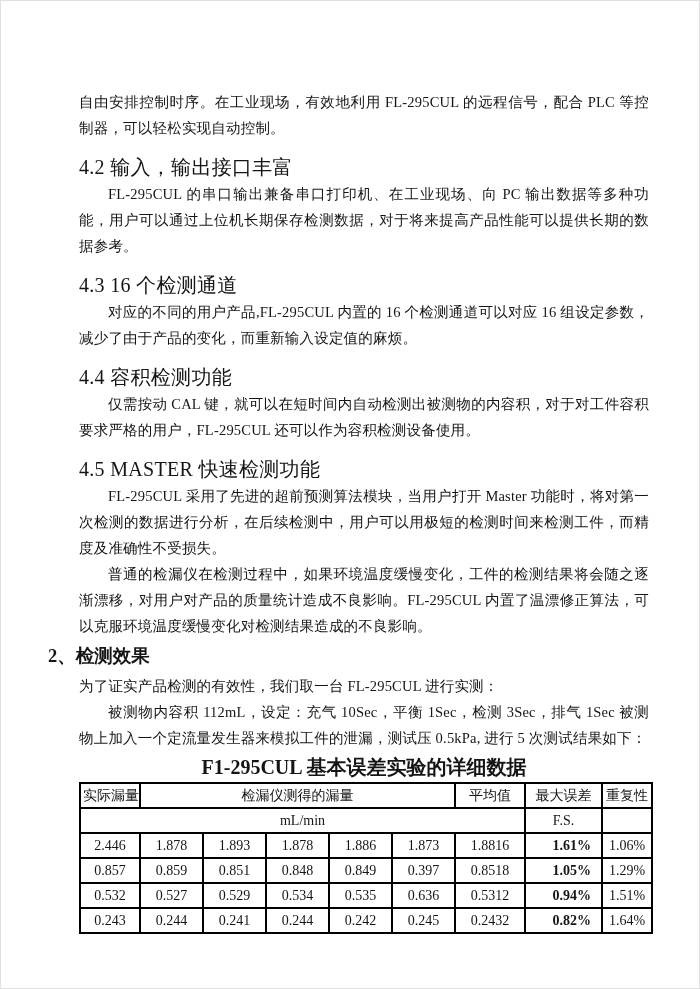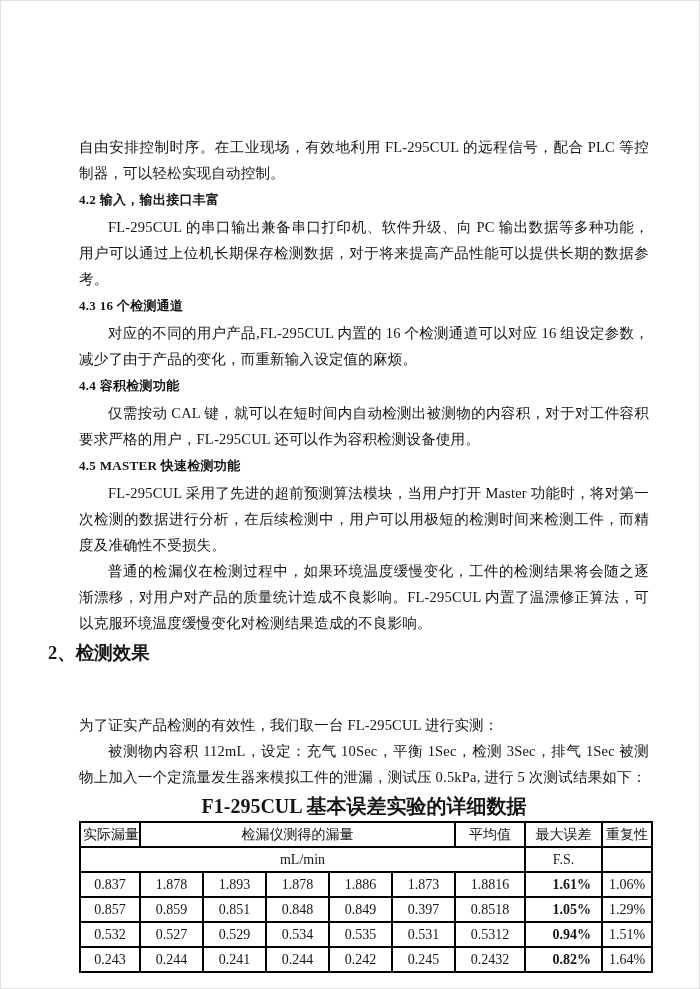--- a/index.html
+++ b/index.html
@@ -23,25 +23,25 @@
     background: #ffffff;
   }
   .body-text {
     margin: 0;
     font-size: 14.5px;
     line-height: 26px;
     text-align: justify;
     text-indent: 2em;
     letter-spacing: 0.2px;
   }
-  .no-indent { text-indent: 0; margin-top: 45px; }
+  .no-indent { text-indent: 0; }
   .sec-heading {
-    margin: 2px 0 2px 0;
-    font-size: 13px;
-    font-weight: bold;
+    margin: 14px 0 2px 0;
+    font-size: 20px;
+    font-weight: normal;
     line-height: 24px;
     letter-spacing: 0.3px;
   }
   .big-heading {
     margin: 3px 0 3px -31px;
     font-size: 18.5px;
     font-weight: bold;
     line-height: 28px;
   }
   .table-title {
@@ -73,21 +73,21 @@
   }
 </style>
 </head>
 <body>
 
 <div class="page">
 
   <p class="body-text no-indent">自由安排控制时序。在工业现场，有效地利用 FL-295CUL 的远程信号，配合 PLC 等控制器，可以轻松实现自动控制。</p>
 
   <h3 class="sec-heading">4.2  输入，输出接口丰富</h3>
-  <p class="body-text">FL-295CUL 的串口输出兼备串口打印机、软件升级、向 PC 输出数据等多种功能，用户可以通过上位机长期保存检测数据，对于将来提高产品性能可以提供长期的数据参考。</p>
+  <p class="body-text">FL-295CUL 的串口输出兼备串口打印机、在工业现场、向 PC 输出数据等多种功能，用户可以通过上位机长期保存检测数据，对于将来提高产品性能可以提供长期的数据参考。</p>
 
   <h3 class="sec-heading">4.3  16 个检测通道</h3>
   <p class="body-text">对应的不同的用户产品,FL-295CUL 内置的 16 个检测通道可以对应 16 组设定参数，减少了由于产品的变化，而重新输入设定值的麻烦。</p>
 
   <h3 class="sec-heading">4.4  容积检测功能</h3>
   <p class="body-text">仅需按动 CAL 键，就可以在短时间内自动检测出被测物的内容积，对于对工件容积要求严格的用户，FL-295CUL 还可以作为容积检测设备使用。</p>
 
   <h3 class="sec-heading">4.5 MASTER 快速检测功能</h3>
   <p class="body-text">FL-295CUL 采用了先进的超前预测算法模块，当用户打开 Master 功能时，将对第一次检测的数据进行分析，在后续检测中，用户可以用极短的检测时间来检测工件，而精度及准确性不受损失。</p>
 
@@ -118,21 +118,21 @@
         <td>平均值</td>
         <td>最大误差</td>
         <td>重复性</td>
       </tr>
       <tr>
         <td colspan="7">mL/min</td>
         <td>F.S.</td>
         <td></td>
       </tr>
       <tr>
-        <td>0.837</td>
+        <td>2.446</td>
         <td>1.878</td>
         <td>1.893</td>
         <td>1.878</td>
         <td>1.886</td>
         <td>1.873</td>
         <td>1.8816</td>
         <td class="cell-right">1.61%</td>
         <td>1.06%</td>
       </tr>
       <tr>
@@ -145,21 +145,21 @@
         <td>0.8518</td>
         <td class="cell-right">1.05%</td>
         <td>1.29%</td>
       </tr>
       <tr>
         <td>0.532</td>
         <td>0.527</td>
         <td>0.529</td>
         <td>0.534</td>
         <td>0.535</td>
-        <td>0.531</td>
+        <td>0.636</td>
         <td>0.5312</td>
         <td class="cell-right">0.94%</td>
         <td>1.51%</td>
       </tr>
       <tr>
         <td>0.243</td>
         <td>0.244</td>
         <td>0.241</td>
         <td>0.244</td>
         <td>0.242</td>

